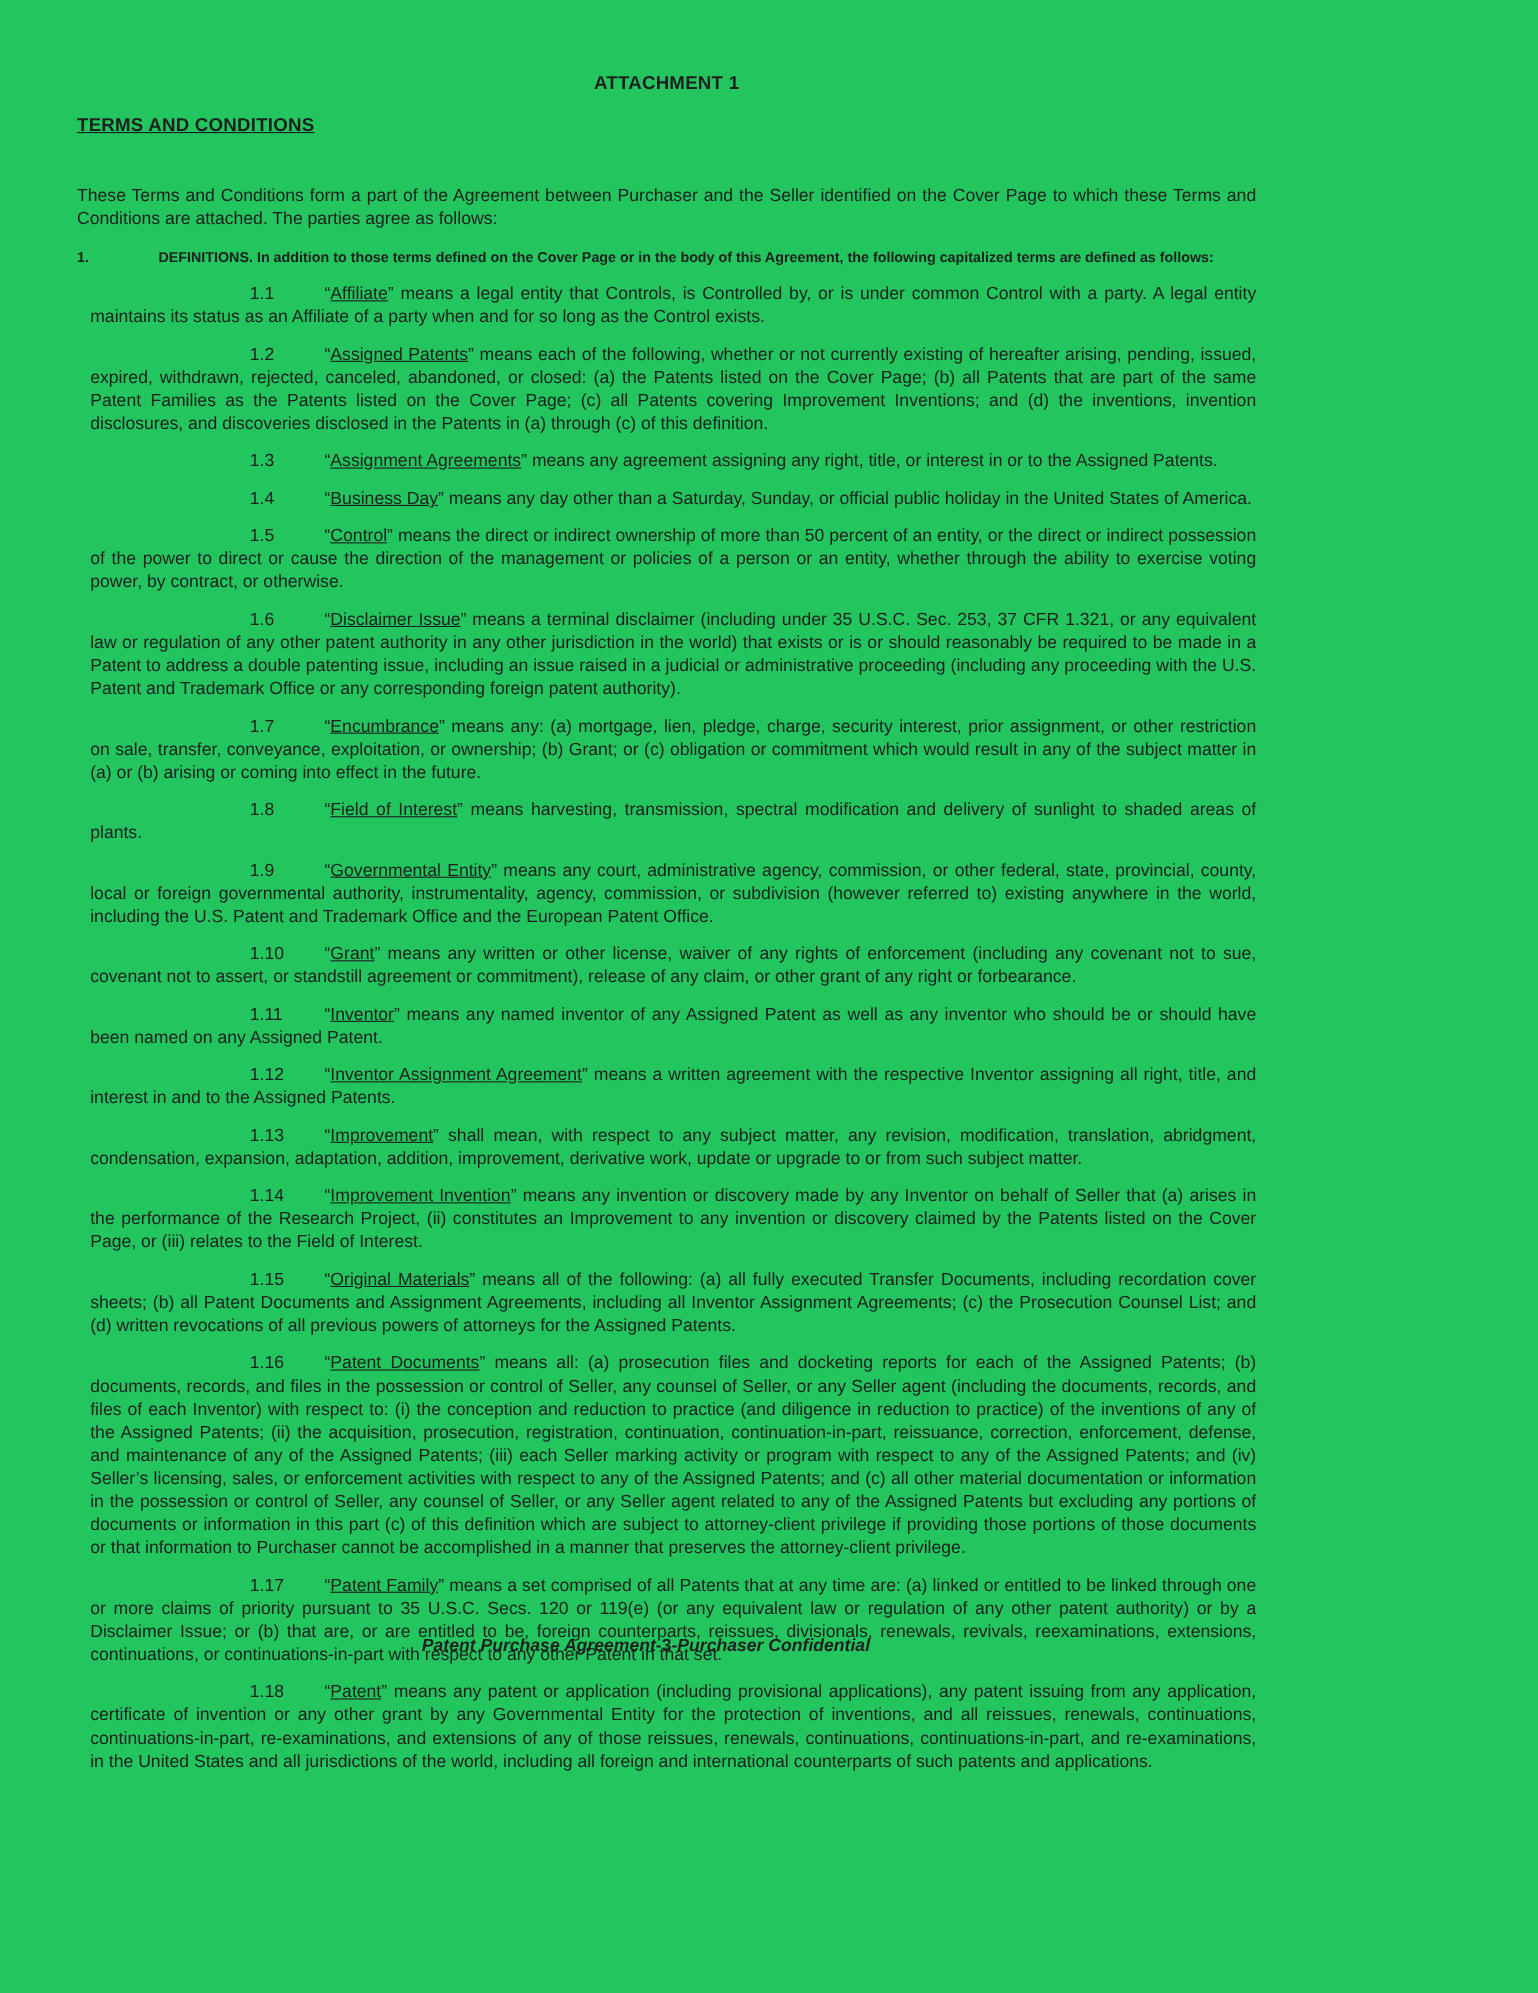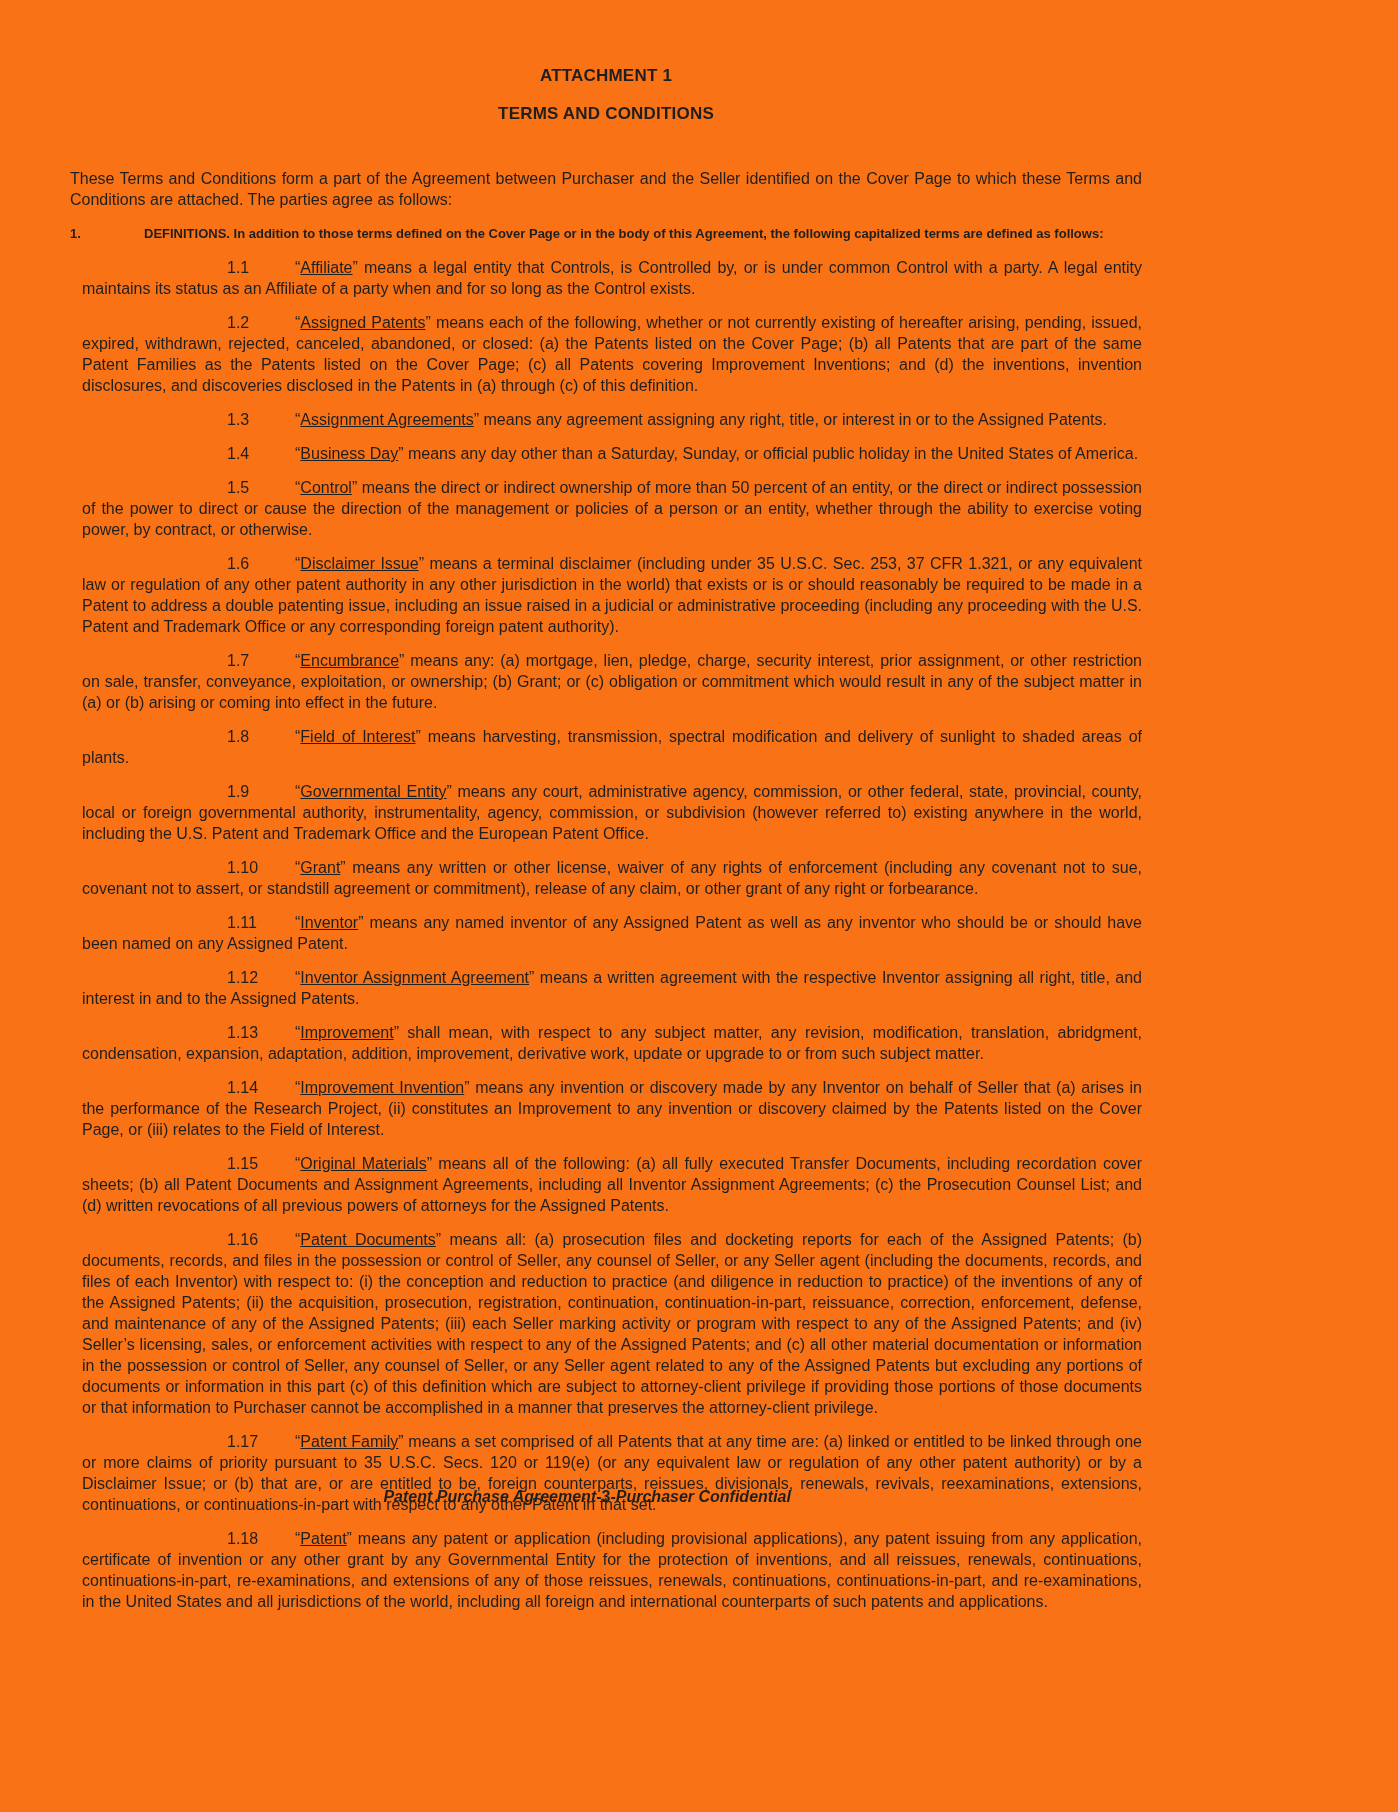--- a/index.html
+++ b/index.html
@@ -6,42 +6,42 @@
     margin: 0;
     padding: 0;
     background: #ffffff;
     color: #1f1f1f;
     font-family: "Liberation Sans", sans-serif;
   }
   .page {
     position: relative;
     width: 1398px;
     height: 1812px;
-    background: #f97316;
+    background: #22c55e;
     overflow: hidden;
   }
   .content {
     position: absolute;
     top: 66px;
     left: 70px;
     width: 1072px;
   }
   .doc-title {
     text-align: center;
     font-weight: bold;
     font-size: 17px;
     margin: 0 0 18px 0;
     letter-spacing: 0.2px;
   }
   .doc-subtitle {
-    text-align: center;
     font-weight: bold;
     font-size: 17px;
     margin: 0 0 44px 0;
     letter-spacing: 0.2px;
+    text-decoration: underline;
   }
   p.body-text {
     font-size: 16px;
     line-height: 21px;
     text-align: justify;
     margin: 16px 0 13px 0;
   }
   p.section-head {
     font-size: 13px;
     line-height: 21px;

